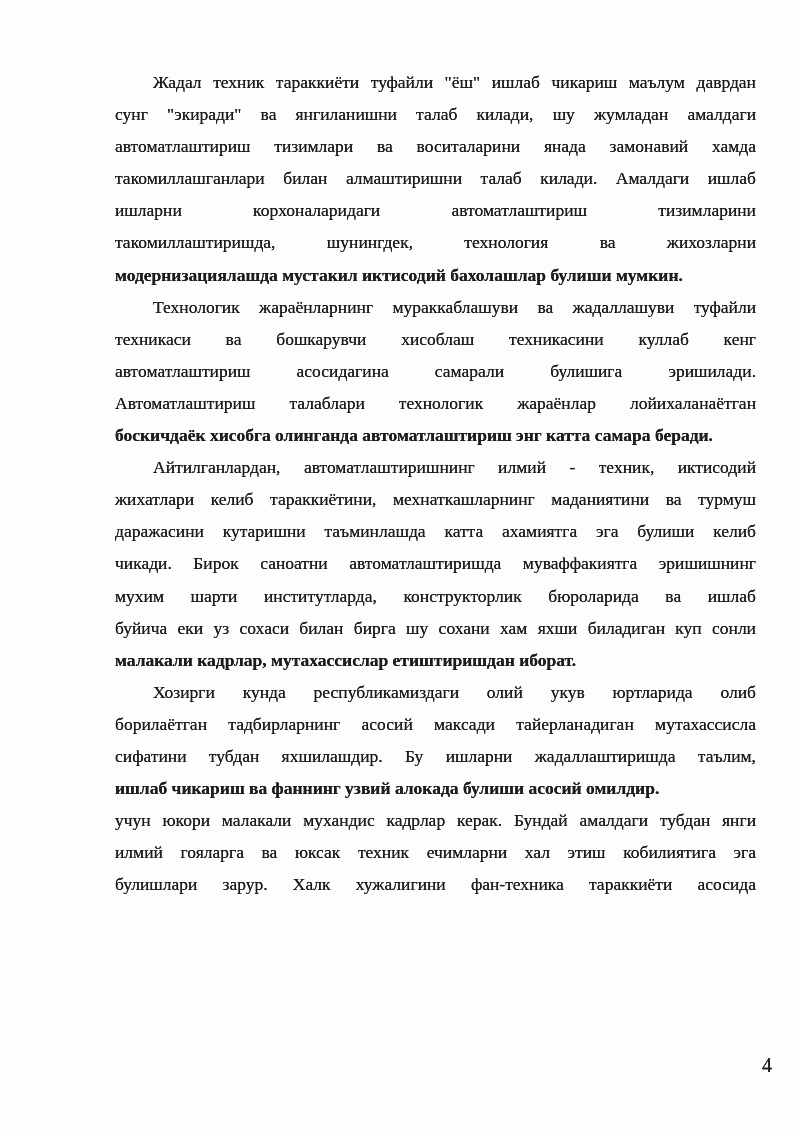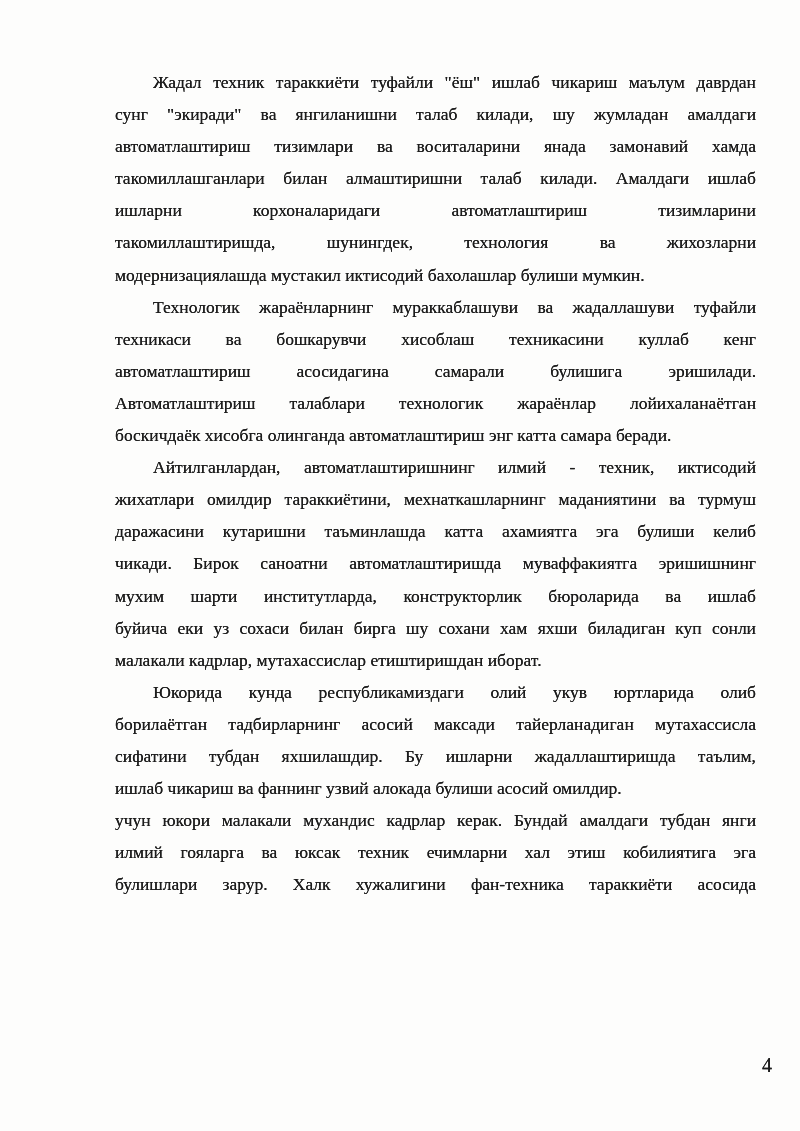--- a/index.html
+++ b/index.html
@@ -33,20 +33,21 @@
     text-align: justify;
     text-align-last: justify;
     white-space: normal;
   }
   .line.indent {
     text-indent: 38px;
   }
   .line.last {
     text-align: right;
     text-align-last: left;
+    font-weight: bold;
   }
   .page-number {
     position: absolute;
     top: 1050px;
     right: 28px;
     font-size: 20px;
     line-height: 30px;
     text-align: right;
     text-shadow: 0 0 0.4px currentColor;
   }
@@ -67,29 +68,29 @@
       </div>
       <div class="para">
         <div class="line indent">Технологик жараёнларнинг мураккаблашуви ва жадаллашуви туфайли</div>
         <div class="line">техникаси ва бошкарувчи хисоблаш техникасини куллаб кенг</div>
         <div class="line">автоматлаштириш асосидагина самарали булишига эришилади.</div>
         <div class="line">Автоматлаштириш талаблари технологик жараёнлар лойихаланаётган</div>
         <div class="line last">боскичдаёк хисобга олинганда автоматлаштириш энг катта самара беради.</div>
       </div>
       <div class="para">
         <div class="line indent">Айтилганлардан, автоматлаштиришнинг илмий - техник, иктисодий</div>
-        <div class="line">жихатлари омилдир тараккиётини, мехнаткашларнинг маданиятини ва турмуш</div>
+        <div class="line">жихатлари келиб тараккиётини, мехнаткашларнинг маданиятини ва турмуш</div>
         <div class="line">даражасини кутаришни таъминлашда катта ахамиятга эга булиши келиб</div>
         <div class="line">чикади. Бирок саноатни автоматлаштиришда муваффакиятга эришишнинг</div>
         <div class="line">мухим шарти институтларда, конструкторлик бюроларида ва ишлаб</div>
         <div class="line">буйича еки уз сохаси билан бирга шу сохани хам яхши биладиган куп сонли</div>
         <div class="line last">малакали кадрлар, мутахассислар етиштиришдан иборат.</div>
       </div>
       <div class="para">
-        <div class="line indent">Юкорида кунда республикамиздаги олий укув юртларида олиб</div>
+        <div class="line indent">Хозирги кунда республикамиздаги олий укув юртларида олиб</div>
         <div class="line">борилаётган тадбирларнинг асосий максади тайерланадиган мутахассисла</div>
         <div class="line">сифатини тубдан яхшилашдир. Бу ишларни жадаллаштиришда таълим,</div>
         <div class="line last">ишлаб чикариш ва фаннинг узвий алокада булиши асосий омилдир.</div>
       </div>
       <div class="para">
         <div class="line">учун юкори малакали мухандис кадрлар керак. Бундай амалдаги тубдан янги</div>
         <div class="line">илмий гояларга ва юксак техник ечимларни хал этиш кобилиятига эга</div>
         <div class="line">булишлари зарур. Халк хужалигини фан-техника тараккиёти асосида</div>
       </div>
     </div>

